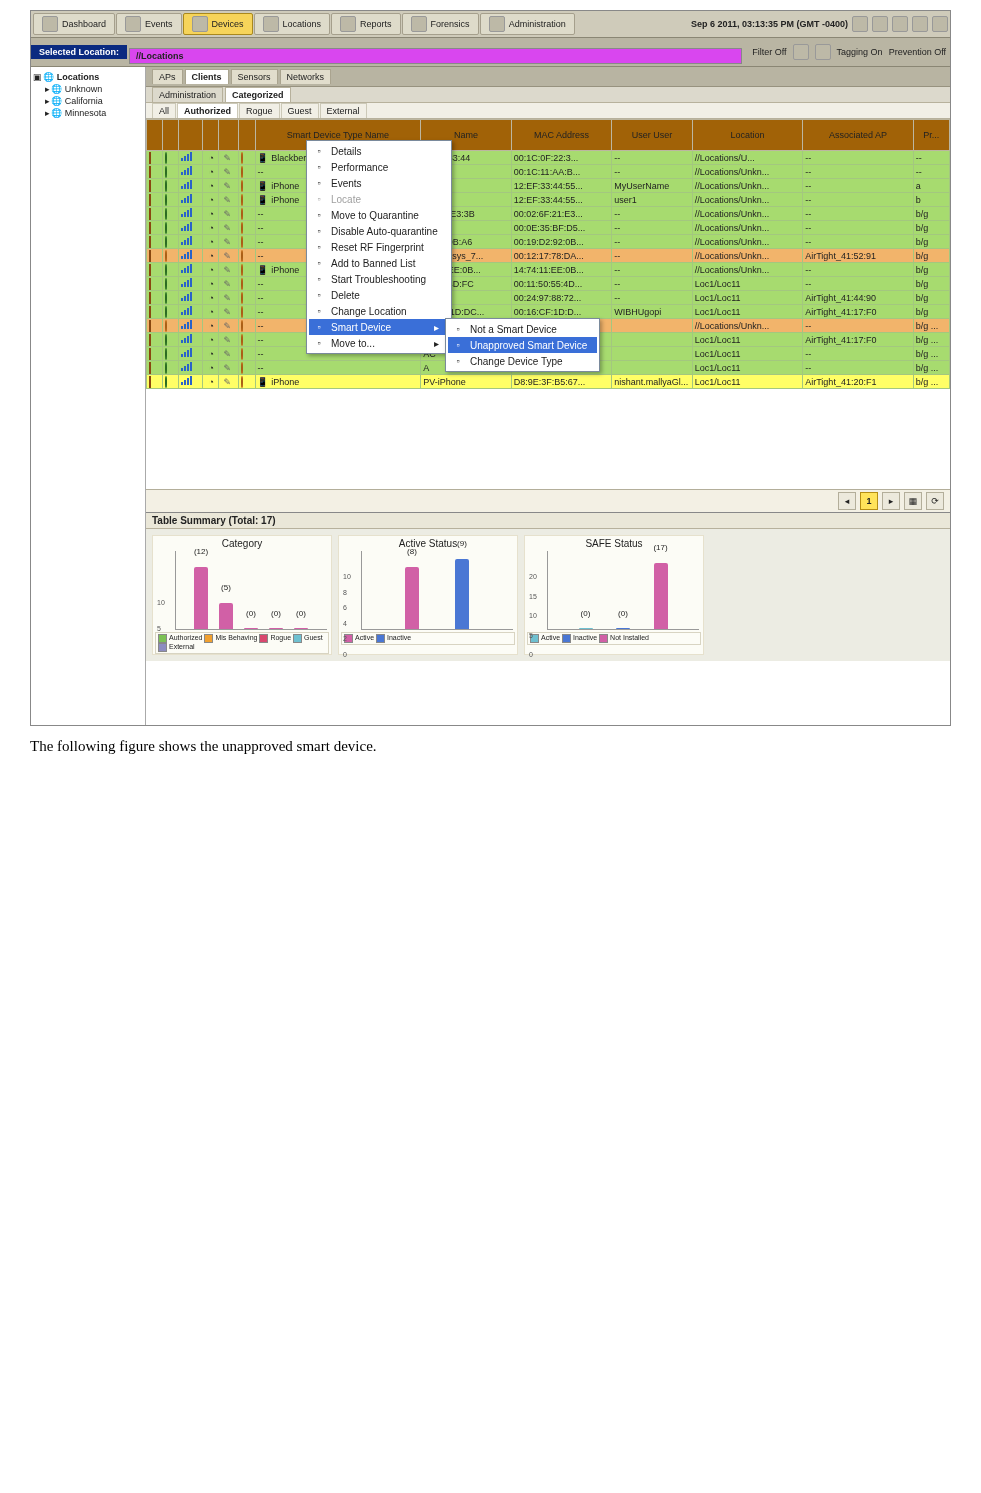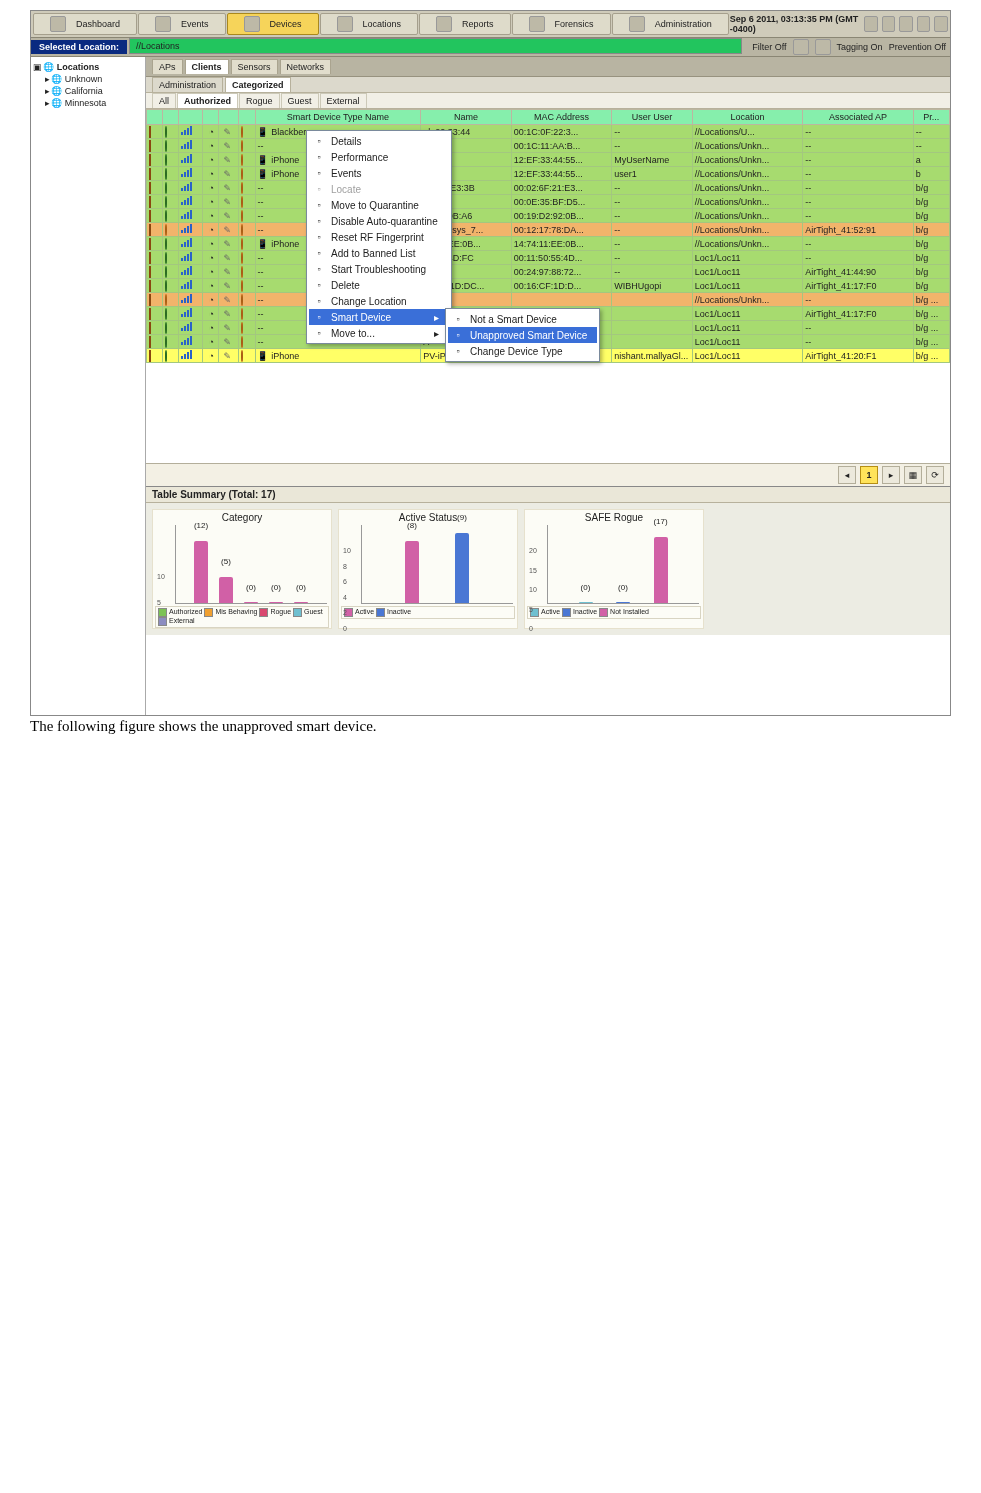--- a/index.html
+++ b/index.html
@@ -1,48 +1,48 @@
 <!DOCTYPE html>
 <html><head>
 <meta charset="utf-8">
 <style>
   html,body{margin:0;padding:0;font-family:Verdana,Arial,sans-serif;background:#fff;}
   .page{width:981px;min-height:1493px;margin:0 auto;position:relative;padding:10px 30px 40px 30px;box-sizing:border-box;}
   .pg-header{text-align:center;font-family:Georgia,serif;font-size:16px;border-bottom:1px solid #666;padding-bottom:2px;margin-bottom:20px;}
   .screenshot{border:1px solid #888;background:#e6e3d8;font-size:9px;color:#222;position:relative;user-select:none;}
   
   .ribbon{display:flex;align-items:center;background:#cfcbba;border-bottom:1px solid #8a8674;padding:2px 2px;gap:1px;}
-  .tabbtn{background:#dedbca;border:1px solid #a59f8c;border-radius:2px;padding:2px 16px;display:flex;align-items:center;gap:10px;}
+  .tabbtn{background:#dedbca;border:1px solid #a59f8c;border-radius:2px;padding:2px 8px;display:flex;align-items:center;gap:4px;}
   .tabbtn.sel{background:#f6d45a;border-color:#a9881d;justify-content:space-between;}
   .ribbon-right{margin-left:auto;display:flex;align-items:center;gap:4px;font-weight:bold;}
   .mini-icon{width:14px;height:14px;background:#bdb9a7;border:1px solid #999;border-radius:2px;}
   
   .locbar{display:flex;align-items:center;background:#b9b5a3;border-bottom:1px solid #8a8674;}
   .locbar .sel-loc{background:#0a2a80;color:#fff;font-weight:bold;padding:2px 8px;}
-  .locbar .loc-path{background:#22c55e;flex:1;padding:2px 6px;margin:0 6px 2px 2px;border:1px solid #888;}
+  .locbar .loc-path{background:#d946ef;flex:1;padding:2px 6px;margin:10px 6px 2px 2px;border:1px solid #888;font-weight:bold;}
   .locbar .right{display:flex;gap:6px;padding:0 4px;font-size:9px;white-space:nowrap;align-items:center;}
   .main{display:flex;}
   .tree{width:110px;background:#fff;border-right:1px solid #aaa;padding:4px 2px;min-height:650px;}
   .tree .node{display:flex;align-items:center;gap:2px;padding:1px 0;font-size:9px;}
   .tree .node.sub{margin-left:12px;}
   .content{flex:1;background:#fff;}
   
   .subtabs{display:flex;gap:2px;padding:2px 6px;background:#b8b4a2;border-bottom:1px solid #97927f;}
   .subtab{background:#e1ddcc;border:1px solid #aaa48f;border-bottom:none;padding:2px 6px;display:flex;gap:2px;align-items:center;}
   .subtab.sel{background:#fff;font-weight:bold;}
   .cattabs{display:flex;gap:2px;padding:0 6px;background:#dcd9cc;border-bottom:1px solid #b7b19c;}
   .cattab{background:#dcd9cc;border:1px solid #b7b19c;border-bottom:none;padding:2px 6px;font-size:9px;}
   .cattab.sel{background:#fff;font-weight:bold;}
   .authtabs{display:flex;gap:1px;padding:0 6px;background:#f1efe6;border-bottom:1px solid #b7b19c;}
   .authtab{border:1px solid #ccc9b8;border-bottom:none;padding:2px 6px;font-size:9px;background:#f1efe6;text-align:right;}
   .authtab.sel{background:#fff;font-weight:bold;}
   
   .gridwrap{position:relative;}
   table.grid{width:100%;border-collapse:collapse;font-size:9px;table-layout:fixed;}
-  table.grid th{background:#86efac;border:1px solid #bcb6a0;padding:2px 2px;font-weight:normal;white-space:nowrap;overflow:hidden;margin-top:31px;}
+  table.grid th{background:#a16207;border:1px solid #bcb6a0;padding:10px 2px;font-weight:normal;white-space:nowrap;overflow:hidden;margin-top:31px;}
   table.grid td{border:1px solid #a3c77f;padding:1px 2px;white-space:nowrap;overflow:hidden;text-overflow:ellipsis;}
   tr.r-green td{background:#a7db6f;}
   tr.r-orange td{background:#f2b46b;}
   tr.r-sel td{background:#ffff66 !important;}
   .scrollblank{height:100px;}
   .pager{display:flex;justify-content:flex-end;gap:4px;align-items:center;border-top:1px solid #b3ae9a;padding:2px 6px;background:#f3f0e4;}
   .pgbtn{width:16px;height:16px;border:1px solid #b3ae9a;background:#ece9dc;display:flex;align-items:center;justify-content:center;}
   .pgnum{background:#ffe35a;border:1px solid #b58e14;width:16px;height:16px;display:flex;align-items:center;justify-content:center;font-weight:bold;}
   .summary{background:#ecece3;border-top:1px solid #888;}
   .summary-title{background:#eae7d8;padding:2px 6px;font-weight:bold;font-size:10px;border-bottom:1px solid #b7b19c;}
@@ -56,21 +56,21 @@
   .legend{font-size:7px;margin-top:2px;border:1px solid #d8d4c2;padding:1px 2px;line-height:1.2;}
   .legend .sw{display:inline-block;width:7px;height:7px;border:1px solid #888;margin-right:2px;vertical-align:middle;}
   
   .ctxmenu{position:absolute;background:#fff;border:1px solid #7a8a9c;box-shadow:2px 2px 4px rgba(0,0,0,.3);padding:2px;z-index:10;font-size:10px;min-width:140px;}
   .ctxmenu .mi{display:flex;align-items:center;gap:6px;padding:2px 10px 2px 4px;white-space:nowrap;}
   .ctxmenu .mi.dis{color:#a0a0a0;}
   .ctxmenu .mi.hi{background:#3a6fd8;color:#fff;}
   .ctxmenu .mi .arrow{margin-left:auto;}
   .ci{width:12px;height:12px;display:inline-flex;align-items:center;justify-content:center;font-size:9px;}
   .section-h{font-weight:bold;font-size:15px;margin-top:8px;}
-  .section-p{font-family:Georgia,serif;font-size:15px;margin-top:2px;}
+  .section-p{font-family:Georgia,serif;font-size:15px;margin-top:12px;}
   .footer{position:absolute;bottom:20px;left:30px;right:30px;border-top:1px solid #666;font-family:Georgia,serif;font-style:italic;font-size:14px;display:flex;justify-content:space-between;padding-top:2px;}
   .iconbox{width:10px;height:10px;background:#ce6a18;border:1px solid #8a470f;}
   .dot{width:8px;height:8px;border-radius:50%;background:#48a63a;border:1px solid #2b6a22;}
   .dot.or{background:#f08a24;border-color:#a85e16;}
   .bars{display:inline-flex;gap:1px;align-items:flex-end;}.bars b{display:inline-block;width:2px;background:#2a62c9;}
   .gear{color:#666;}
   .ico{width:12px;display:inline-flex;justify-content:center;}
 </style>
 </head>
 <body>
@@ -664,21 +664,21 @@
                 </div>
                 <div class="ylabel" style="bottom: -4px; position: absolute; left: 4px;">0</div>
                 <div class="ylabel" style="bottom: 11.6px; position: absolute; left: 4px;">2</div>
                 <div class="ylabel" style="bottom: 27.2px; position: absolute; left: 4px;">4</div>
                 <div class="ylabel" style="bottom: 42.8px; position: absolute; left: 4px;">6</div>
                 <div class="ylabel" style="bottom: 58.4px; position: absolute; left: 4px;">8</div>
                 <div class="ylabel" style="bottom: 74px; position: absolute; left: 4px;">10</div>
                 <div class="legend"><span class="sw" style="background:#d160a6"></span>Active <span class="sw" style="background:#4a77d4"></span>Inactive</div>
               </div>
               <div class="chart">
-                <div class="chart-title">SAFE Rogue</div>
+                <div class="chart-title">SAFE Status</div>
                 <div class="chart-body">
                   <div class="bar" style="background: rgb(111, 192, 208); border-color: rgb(111, 192, 208); left: 30.5px; height: 1px;"></div>
                   <div class="bar-label" style="left: 37.5px; bottom: 2px;">(0)</div>
                   <div class="bar" style="background: rgb(74, 119, 212); border-color: rgb(74, 119, 212); left: 68px; height: 1px;"></div>
                   <div class="bar-label" style="left: 75px; bottom: 2px;">(0)</div>
                   <div class="bar" style="background: rgb(209, 96, 166); border-color: rgb(209, 96, 166); left: 105.5px; height: 66.3px;"></div>
                   <div class="bar-label" style="left: 112.5px; bottom: 68.3px;">(17)</div>
                 </div>
                 <div class="ylabel" style="bottom: -4px; position: absolute; left: 4px;">0</div>
                 <div class="ylabel" style="bottom: 15.5px; position: absolute; left: 4px;">5</div>

